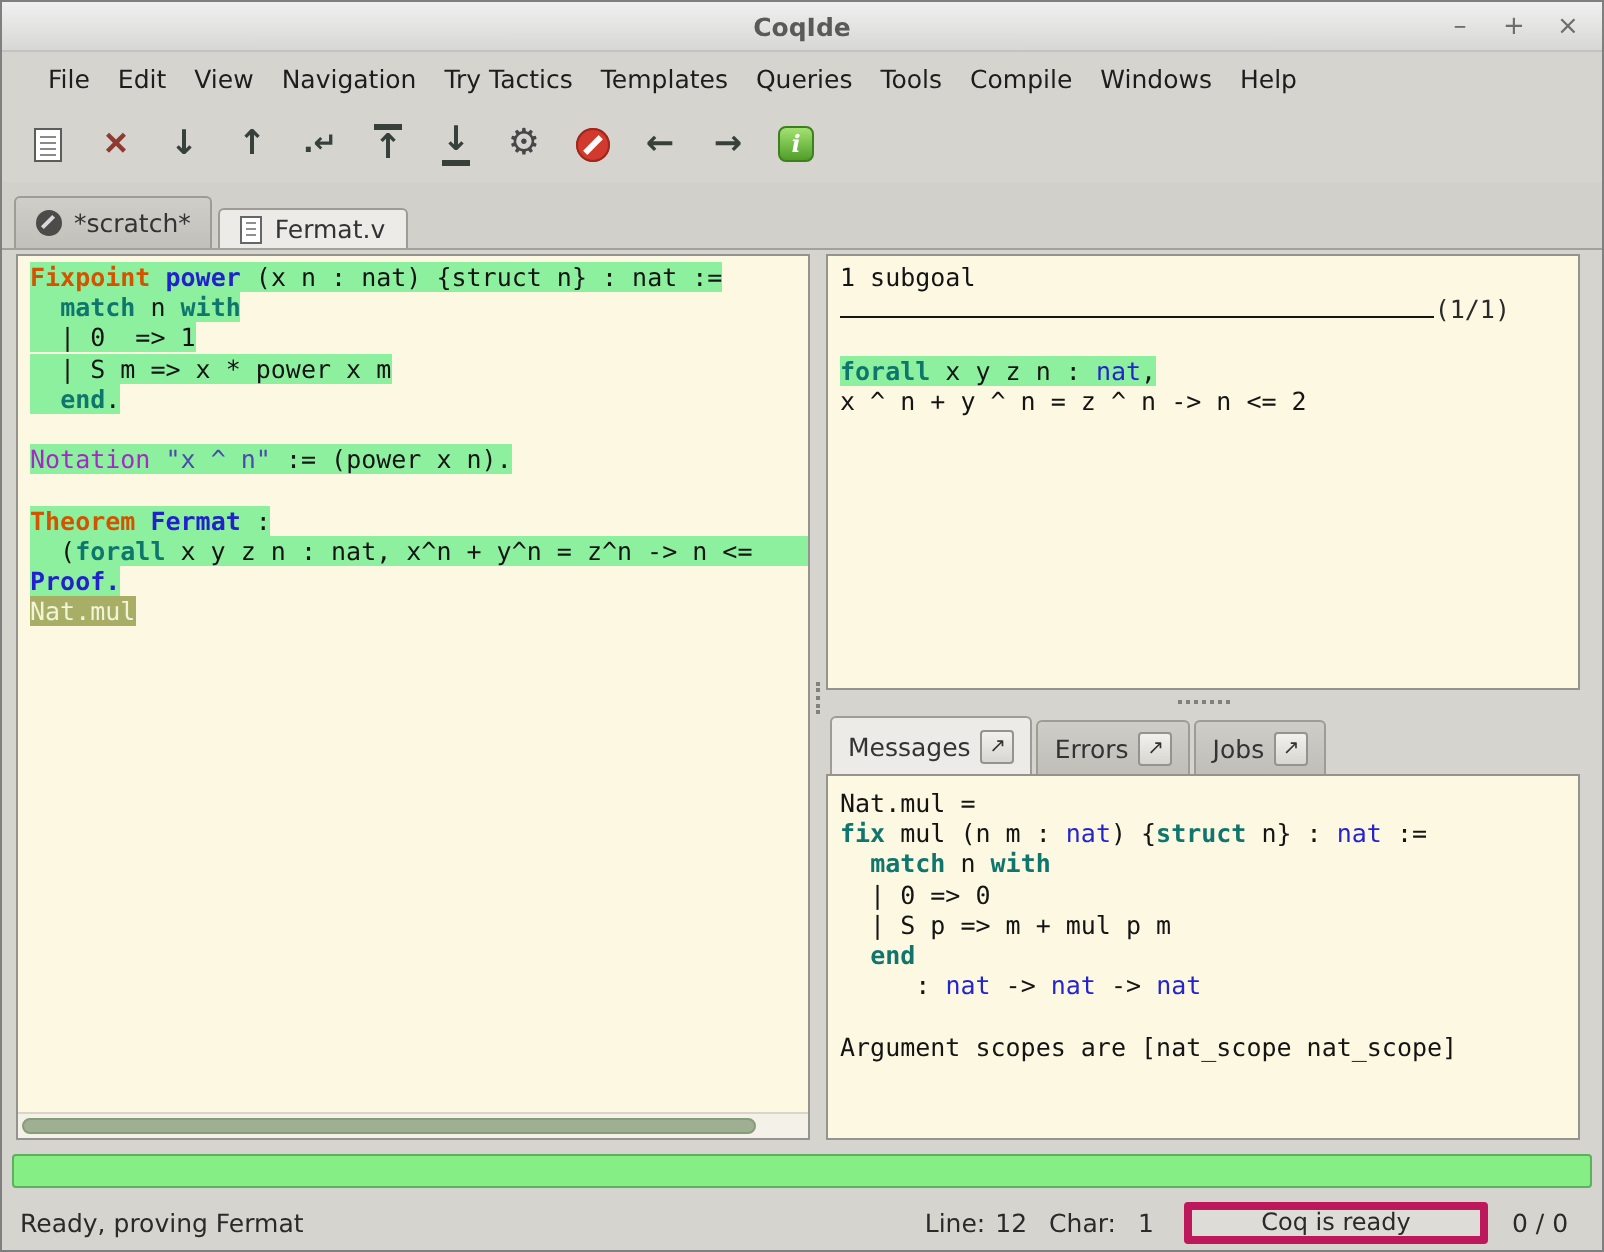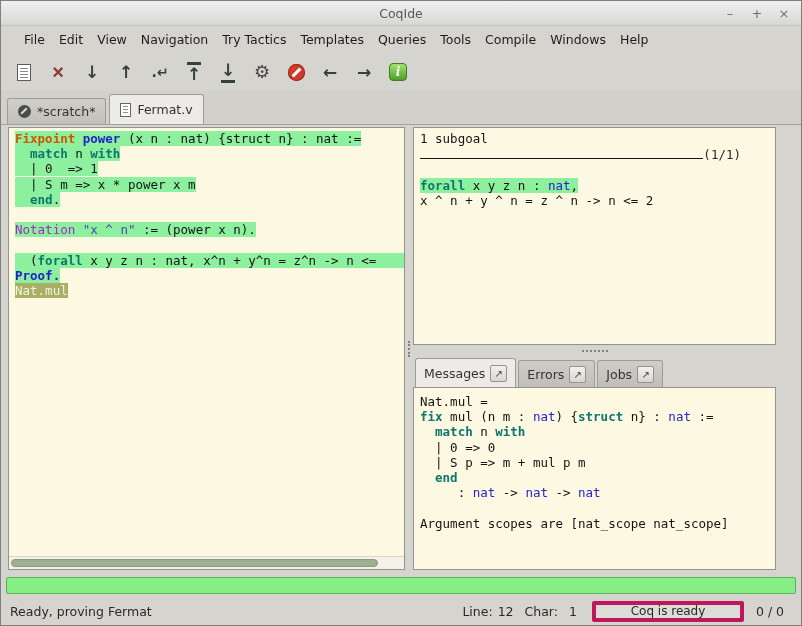--- a/index.html
+++ b/index.html
@@ -8,21 +8,21 @@
     width: 802px; height: 626px;
     border: 1px solid #7f7f7f;
     background: #d6d4cf;
     display: flex; flex-direction: column;
     font-family: "DejaVu Sans", "Liberation Sans", sans-serif;
     color: #2a2a2a;
     position: relative;
   }
   
   .titlebar { flex: 0 0 25px; background: linear-gradient(#f0f0f0, #d7d7d5); border-bottom: 1px solid #c2c2c0; display: flex; align-items: center; position: relative; }
-  .title { position: absolute; left: 0; right: 0; text-align: center; font-weight: normal; font-size: 12.5px; color: #5a5a58; }
+  .title { position: absolute; left: 0; right: 0; text-align: center; font-weight: bold; font-size: 12.5px; color: #5a5a58; }
   .win-controls { margin-left: auto; display: flex; gap: 15px; padding-right: 11px; z-index: 2; color: #6d6d6b; font-size: 13px; }
   .win-controls span { width: 12px; text-align: center; line-height: 1; }
   
   .menubar { flex: 0 0 27px; display: flex; align-items: center; padding-left: 16px; font-size: 12.5px; color: #1d1d1d; }
   .menu-item { padding: 4px 7px; }
   
   .toolbar { flex: 0 0 38px; display: flex; align-items: center; gap: 4px; padding-left: 8px; }
   .tbtn { width: 30px; height: 30px; background: none; border: none; padding: 0; display: flex; align-items: center; justify-content: center; }
   .icon-g { font-size: 17px; color: #36413b; font-weight: bold; line-height: 1; font-family: "DejaVu Sans", sans-serif; }
   .icon-x { color: #8e3a30; font-size: 20px; font-weight: bold; line-height: 1; }
@@ -35,28 +35,28 @@
     background: repeating-linear-gradient(to bottom, #8a8a88 0 1px, transparent 1px 3px); }
   .stop-icon { width: 17px; height: 17px; border-radius: 50%; background: #d13a2c; box-shadow: inset 0 0 0 1px #9d271c; position: relative; }
   .stop-icon::before { content: ""; position: absolute; left: 3px; top: 7px; width: 11px; height: 3px; background: #fff; transform: rotate(-45deg); }
   .info-icon { width: 18px; height: 18px; border-radius: 4px; border: 1px solid #3d801f;
     background: linear-gradient(#a3e271, #4f9e28); color: #fff; display: flex; align-items: center; justify-content: center;
     font-family: "DejaVu Serif", serif; font-style: italic; font-weight: bold; font-size: 12px; }
   
   .tabstrip { flex: 0 0 34px; display: flex; align-items: flex-end; padding-left: 6px; background: #d2d0cb; border-bottom: 1px solid #a3a19c; }
   .tab { display: flex; align-items: center; gap: 6px; border: 1px solid #9e9c97; border-bottom: none; border-radius: 3px 3px 0 0;
     padding: 0 10px; height: 26px; background: linear-gradient(#d0cec9, #c2c0bb); font-size: 12.5px; margin-right: 3px; color: #333; }
-  .tab.active { background: #edebe7; height: 30px; }
+  .tab.active { background: #edebe7; height: 20px; }
   .scratch-icon { width: 13px; height: 13px; border-radius: 50%; background: #4b4b49; position: relative; flex: 0 0 13px; }
   .scratch-icon::before { content: ""; position: absolute; width: 8px; height: 2px; background: #d9d9d7; transform: rotate(-45deg); top: 5px; left: 2px; }
   .doc-icon-sm { width: 11px; height: 14px; border: 1px solid #66666a; background: #fff; position: relative; flex: 0 0 11px; }
   .doc-icon-sm::before { content: ""; position: absolute; left: 2px; right: 2px; top: 2px; height: 8px;
     background: repeating-linear-gradient(to bottom, #90908e 0 1px, transparent 1px 3px); }
   
-  .main { flex: 1; display: flex; padding: 2px 25px 3px 7px; min-height: 0; }
+  .main { flex: 1; display: flex; padding: 2px 11px 3px 7px; min-height: 0; }
   .cream { background: #fdf8e1; border: 1px solid #95938d; }
   .left-pane { width: 397px; display: flex; flex-direction: column; min-height: 0; }
   .editor { flex: 1; overflow: hidden; padding: 3px 0 0 6px; }
   .mono { font-family: "DejaVu Sans Mono", "Liberation Mono", monospace; font-size: 12.5px; line-height: 15.2px; }
   .hscroll { flex: 0 0 13px; background: #f3f1e8; border-top: 1px solid #d9d6c9; position: relative; }
   .hscroll-thumb { position: absolute; left: 2px; top: 2px; height: 8px; width: 93%; background: #9fb092; border: 1px solid #879c79; border-radius: 4px; }
   .vsplit { width: 8px; display: flex; align-items: center; justify-content: center; }
   .vsplit-dots { height: 16px; border-left: 2px dotted #83817c; }
   .right-col { flex: 1; display: flex; flex-direction: column; min-width: 0; }
   .goals-pane { flex: 0 0 218px; padding: 3px 6px; overflow: hidden; }
@@ -179,20 +179,21 @@
     <div class="left-pane cream">
       <div class="editor mono">
           <div class="line"><span class="txt hl-proc"><span class="sg-v">Fixpoint</span><span class="sg-t"> </span><span class="sg-id">power</span><span class="sg-t"> (x n : nat) {struct n} : nat :=</span></span></div>
           <div class="line"><span class="txt hl-proc"><span class="sg-t">  </span><span class="sg-k">match</span><span class="sg-t"> n </span><span class="sg-k">with</span></span></div>
           <div class="line"><span class="txt hl-proc"><span class="sg-t">  | 0  =&gt; 1</span></span></div>
           <div class="line"><span class="txt hl-proc"><span class="sg-t">  | S m =&gt; x * power x m</span></span></div>
           <div class="line"><span class="txt hl-proc"><span class="sg-t">  </span><span class="sg-k">end</span><span class="sg-t">.</span></span></div>
           <div class="line"><span class="txt"></span></div>
           <div class="line"><span class="txt hl-proc"><span class="sg-n">Notation</span><span class="sg-t"> </span><span class="sg-s">"x ^ n"</span><span class="sg-t"> := (power x n).</span></span></div>
           <div class="line"><span class="txt"></span></div>
+          <div class="line"><span class="txt hl-proc"><span class="sg-v">Theorem</span><span class="sg-t"> </span><span class="sg-id">Fermat</span><span class="sg-t"> :</span></span></div>
           <div class="line"><span class="txt hl-proc full"><span class="sg-t">  (</span><span class="sg-k">forall</span><span class="sg-t"> x y z n : nat, x^n + y^n = z^n -&gt; n &lt;=</span></span></div>
           <div class="line"><span class="txt hl-proc"><span class="sg-p">Proof.</span></span></div>
           <div class="line"><span class="txt hl-busy"><span class="sg-busy">Nat.mul</span></span></div>
         </div>
       <div class="hscroll">
         <div class="hscroll-thumb"></div>
       </div>
     </div>
 
     <div class="vsplit">

